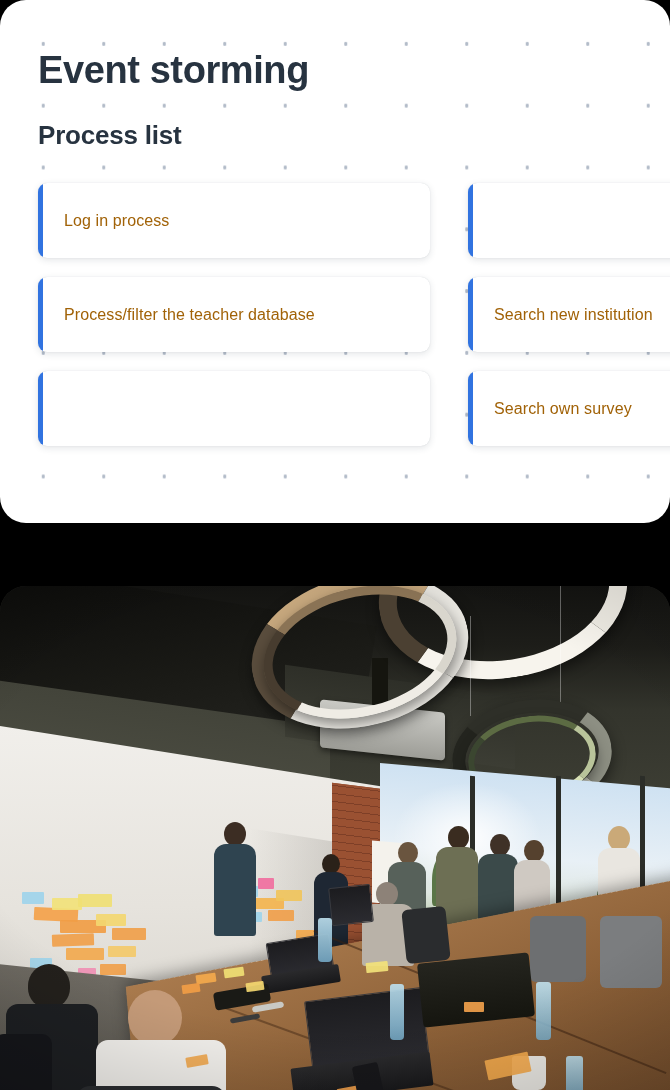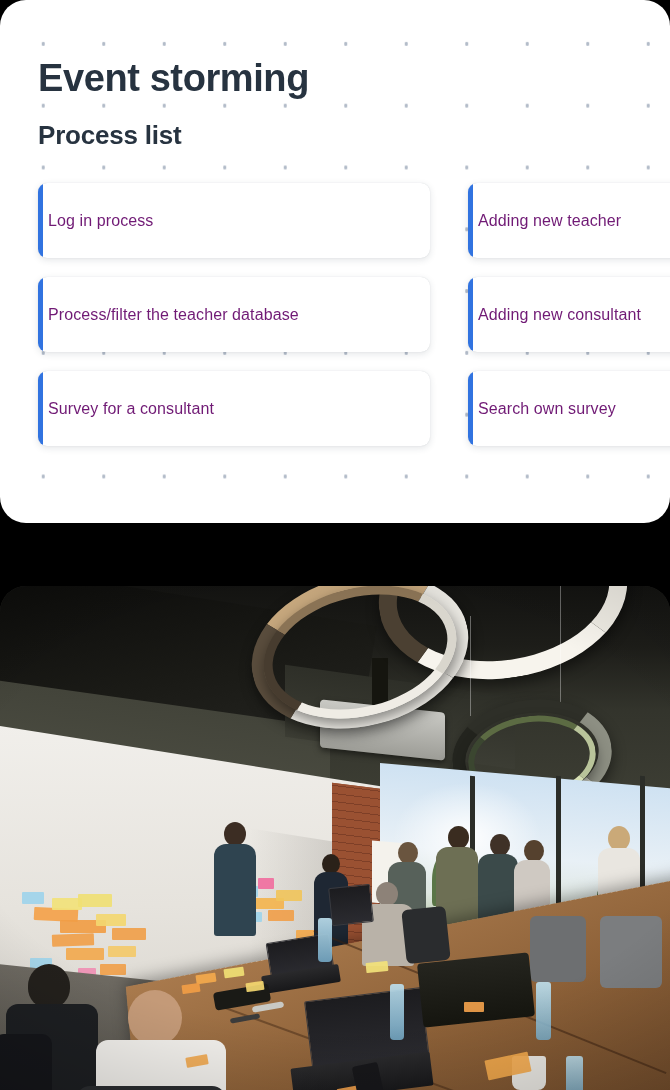--- a/index.html
+++ b/index.html
@@ -56,21 +56,20 @@
   .page-title {
     position: absolute;
     left: 38px;
     top: 50px;
     font-size: 38px;
     font-weight: 700;
     letter-spacing: -0.4px;
     color: #273340;
     line-height: 1.1;
     white-space: nowrap;
-    margin-top: 8px;
   }
 
   .section-title {
     position: absolute;
     left: 38px;
     top: 121px;
     font-size: 26px;
     font-weight: 700;
     letter-spacing: -0.2px;
     color: #273340;
@@ -113,24 +112,24 @@
     left: 0;
     top: 0;
     width: 5px;
     height: 100%;
     background: #3173e0;
     border-radius: 9px 0 0 9px;
   }
 
   .card-label {
     position: relative;
-    padding-left: 10px;
+    padding-left: 26px;
     font-size: 16px;
     font-weight: 400;
-    color: #701a75;
+    color: #a16207;
     letter-spacing: 0.1px;
     white-space: nowrap;
   }
 
   
   .photo-frame {
     position: absolute;
     left: 0;
     top: 586px;
     width: 670px;
@@ -355,35 +354,33 @@
             <span class="card-label">Log in process</span>
           </div>
 
           <div class="process-card">
             <span class="card-accent"></span>
             <span class="card-label">Process/filter the teacher database</span>
           </div>
 
           <div class="process-card">
             <span class="card-accent"></span>
-            <span class="card-label">Survey for a consultant</span>
           </div>
 
         </div>
 
         <div class="card-col right">
 
           <div class="process-card">
             <span class="card-accent"></span>
-            <span class="card-label">Adding new teacher</span>
           </div>
 
           <div class="process-card">
             <span class="card-accent"></span>
-            <span class="card-label">Adding new consultant</span>
+            <span class="card-label">Search new institution</span>
           </div>
 
           <div class="process-card">
             <span class="card-accent"></span>
             <span class="card-label">Search own survey</span>
           </div>
 
         </div>
 
       </div>

